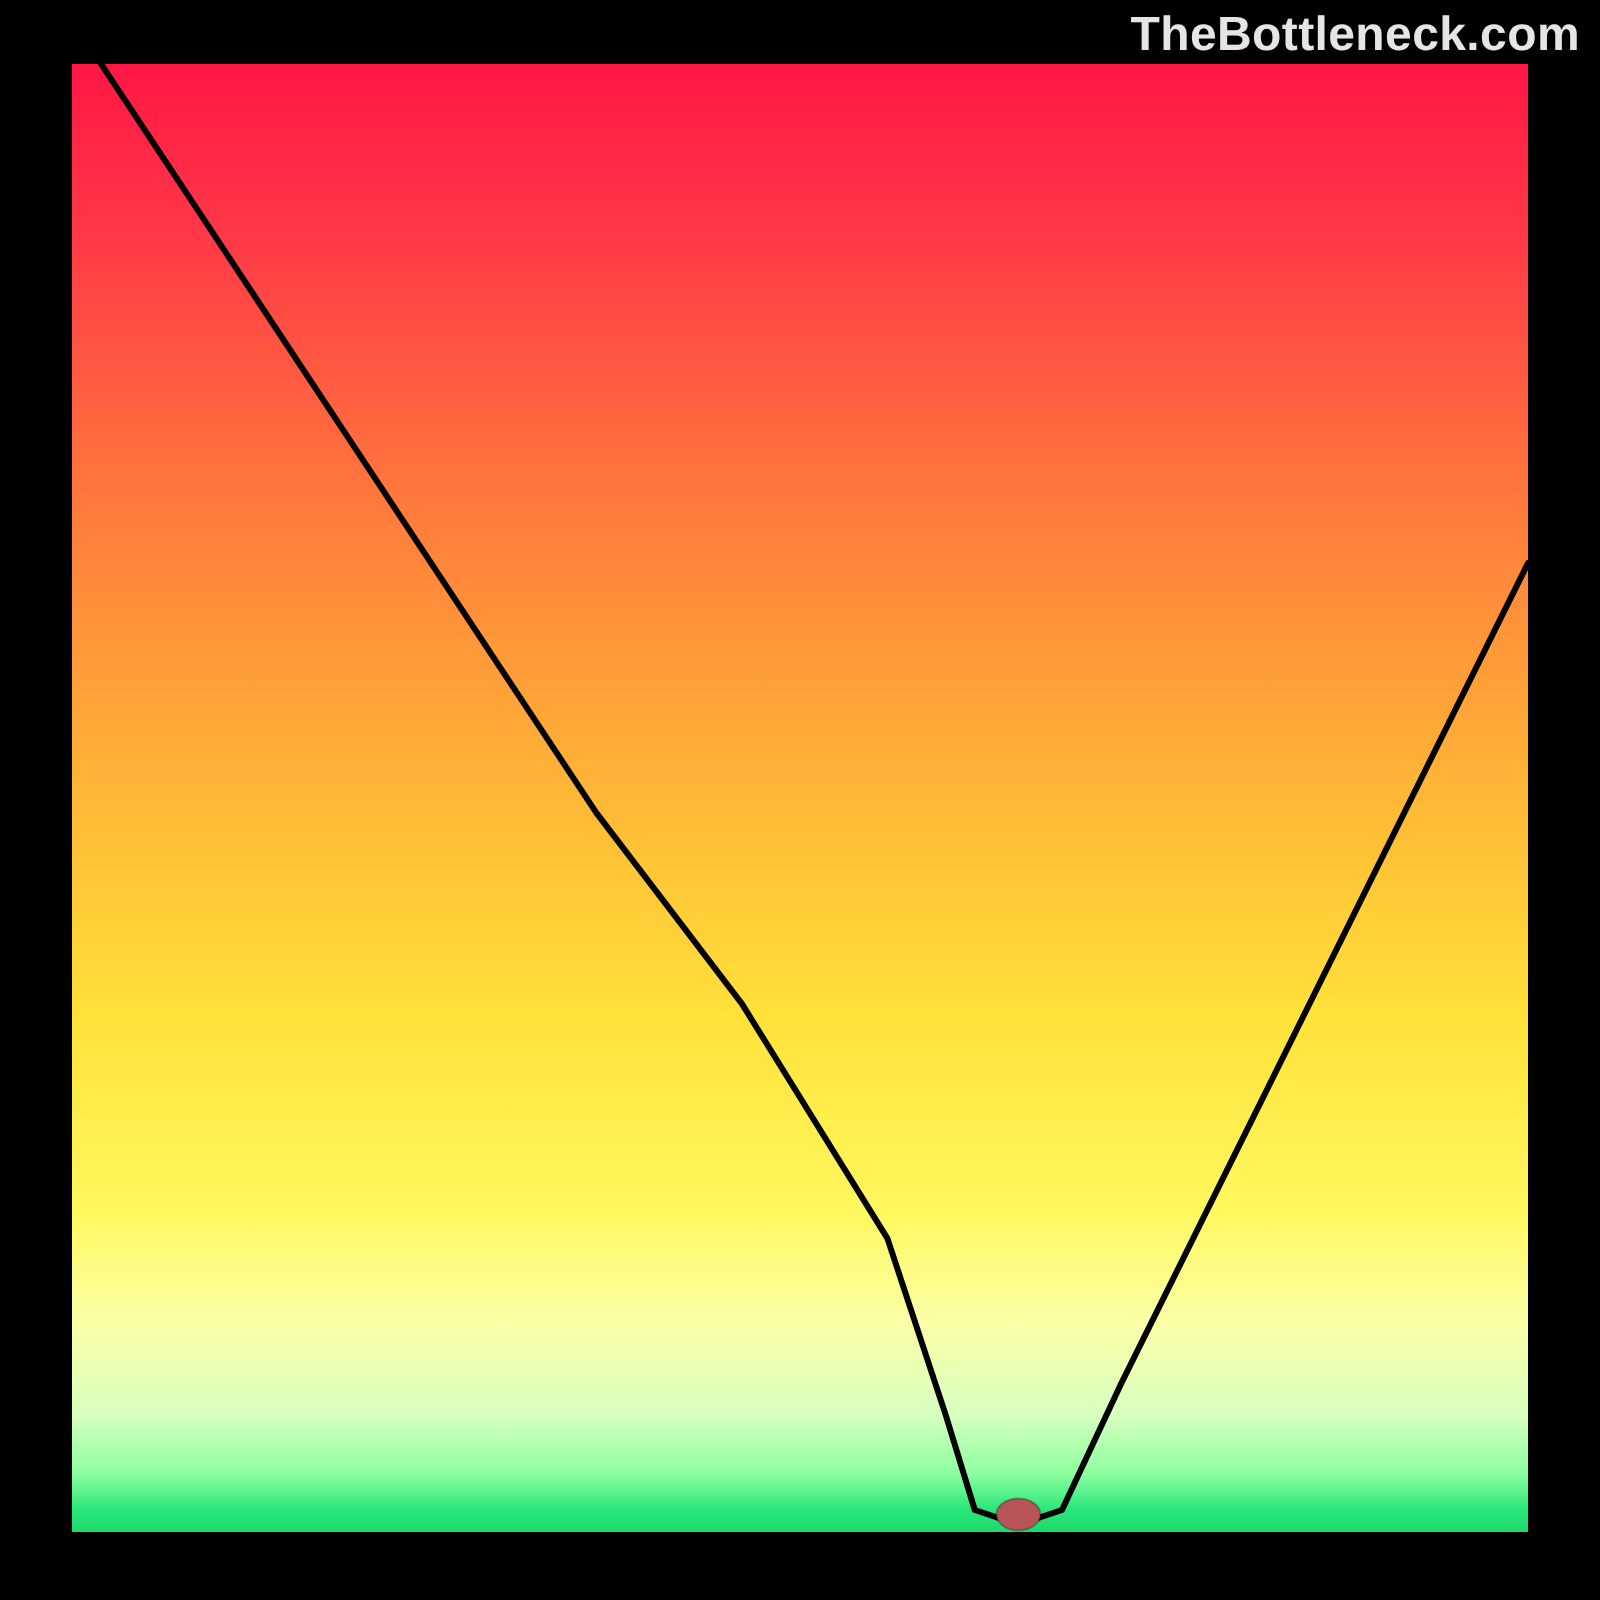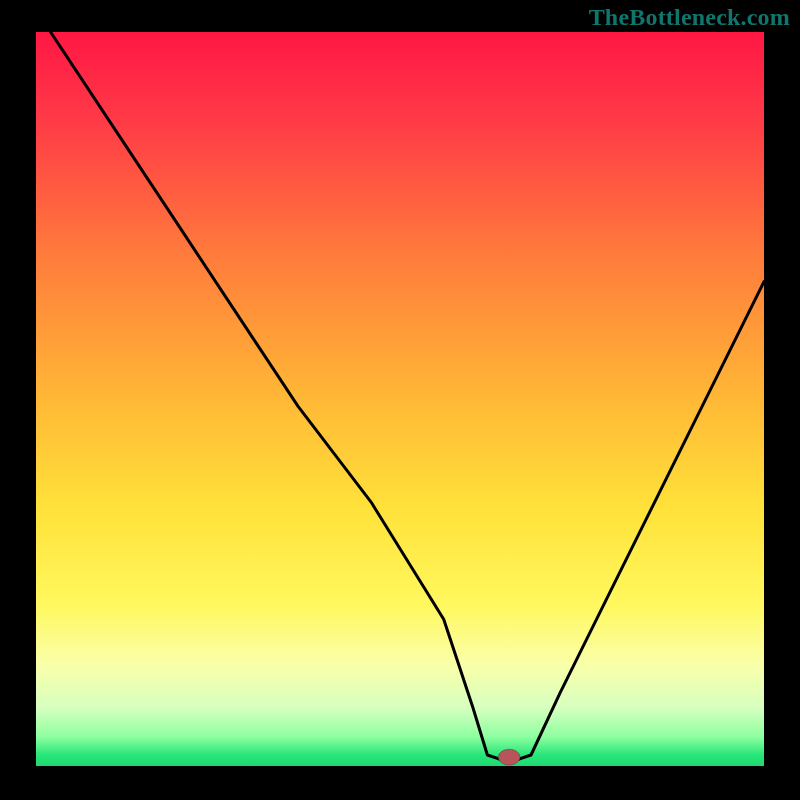--- a/index.html
+++ b/index.html
@@ -13,24 +13,24 @@
   .frame {
     position: relative;
     width: 800px;
     height: 800px;
     background: #000;
   }
   .watermark {
     position: absolute;
     top: 4px;
     right: 10px;
-    font-family: Liberation Serif, serif;
+    font-family: Liberation Sans, sans-serif;
     font-size: 24px;
     font-weight: 600;
-    color: #0f766e;
+    color: #e5e5e5;
     letter-spacing: 0.2px;
     z-index: 5;
   }
   svg.plot {
     position: absolute;
     top: 0;
     left: 0;
   }
 </style>
 </head>

